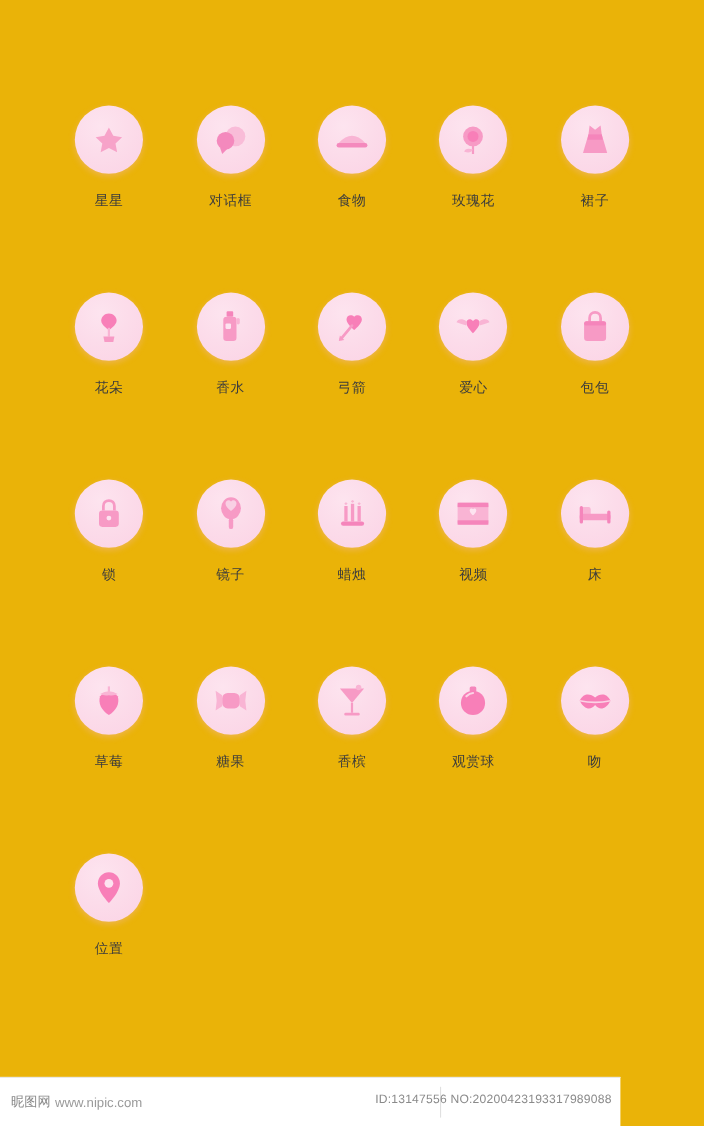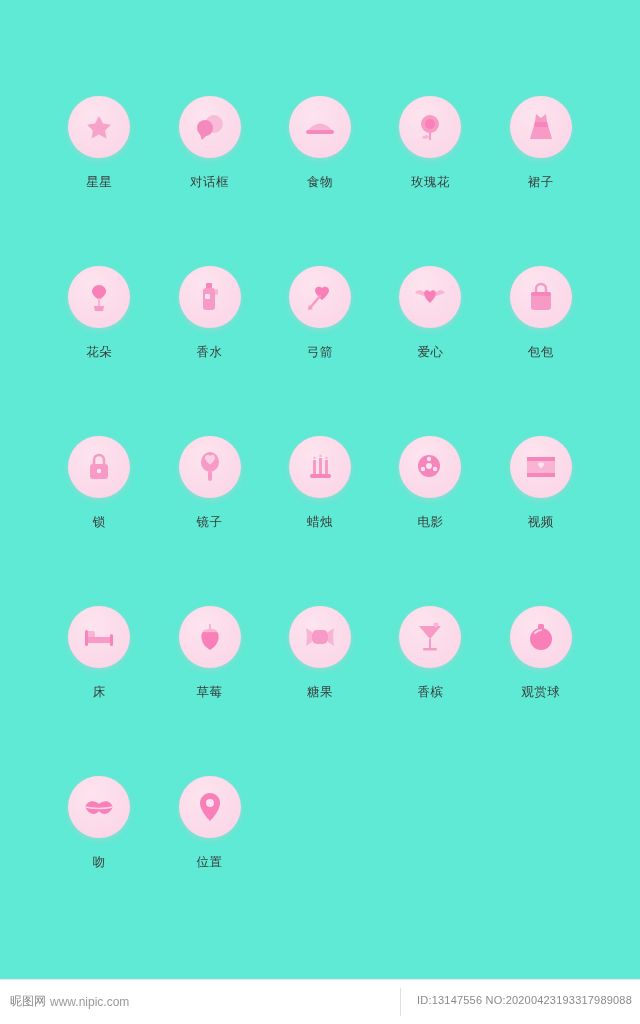--- a/index.html
+++ b/index.html
@@ -13,21 +13,21 @@
     font-family: "Liberation Sans", sans-serif;
     overflow: hidden;
     position: relative;
   }
   .sheet {
     position: absolute;
     top: 0;
     left: 0;
     width: 640px;
     height: 1024px;
-    background: #5eead4;
+    background: #eab308;
   }
   .grid {
     position: absolute;
     top: 96px;
     left: 44px;
     width: 552px;
     display: grid;
     grid-template-columns: repeat(5, 1fr);
     grid-auto-rows: 170px;
     row-gap: 0px;
@@ -56,21 +56,21 @@
     font-size: 12.5px;
     color: #3c3c3c;
     letter-spacing: 0.5px;
     line-height: 1;
     white-space: nowrap;
   }
   .footer {
     position: absolute;
     left: 0;
     bottom: 0;
-    width: 640px;
+    width: 564px;
     height: 44px;
     border-top: 1px solid #e8e8e8;
     background: #ffffff;
   }
   .footer-left {
     position: absolute;
     left: 10px;
     top: 13px;
     display: flex;
     align-items: center;
@@ -277,34 +277,20 @@
             <rect x="8" y="8" width="3" height="14" fill="#f79ac5"></rect>
             <rect x="14" y="6" width="3" height="16" fill="#f79ac5"></rect>
             <rect x="20" y="8" width="3" height="14" fill="#f79ac5"></rect>
             <rect x="5" y="22" width="21" height="4" rx="2" fill="#f585bb"></rect>
           </svg>
         </span>
       </div>
       <div class="label">蜡烛</div>
     </div>
 
-    <div class="cell">
-      <div class="bubble">
-        <span>
-          <svg width="30" height="28" viewBox="0 0 30 28">
-            <circle cx="14" cy="13" r="11" fill="#f585bb"></circle>
-            <circle cx="14" cy="13" r="3" fill="#fde3f0"></circle>
-            <circle cx="14" cy="6" r="2.2" fill="#fde3f0"></circle>
-            <circle cx="20" cy="16" r="2.2" fill="#fde3f0"></circle>
-            <circle cx="8" cy="16" r="2.2" fill="#fde3f0"></circle>
-          </svg>
-        </span>
-      </div>
-      <div class="label">电影</div>
-    </div>
 
     <div class="cell">
       <div class="bubble">
         <span>
           <svg width="32" height="26" viewBox="0 0 32 26">
             <rect x="2" y="3" width="28" height="20" rx="2" fill="#f9b4d4"></rect>
             <rect x="2" y="3" width="28" height="4" fill="#f585bb"></rect>
             <rect x="2" y="19" width="28" height="4" fill="#f585bb"></rect>
             <path d="M16 9 C17 7.5 19 8.2 19 10 C19 12 16 14.5 16 14.5 C16 14.5 13 12 13 10 C13 8.2 15 7.5 16 9 Z" fill="#fde3f0"></path>
           </svg>

